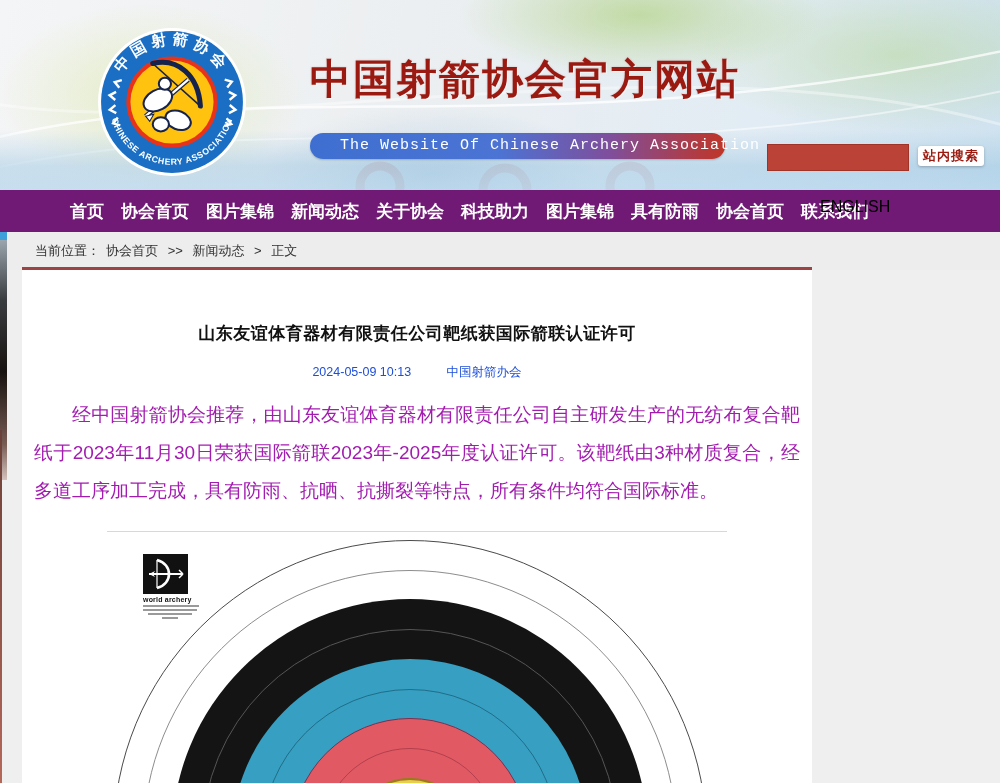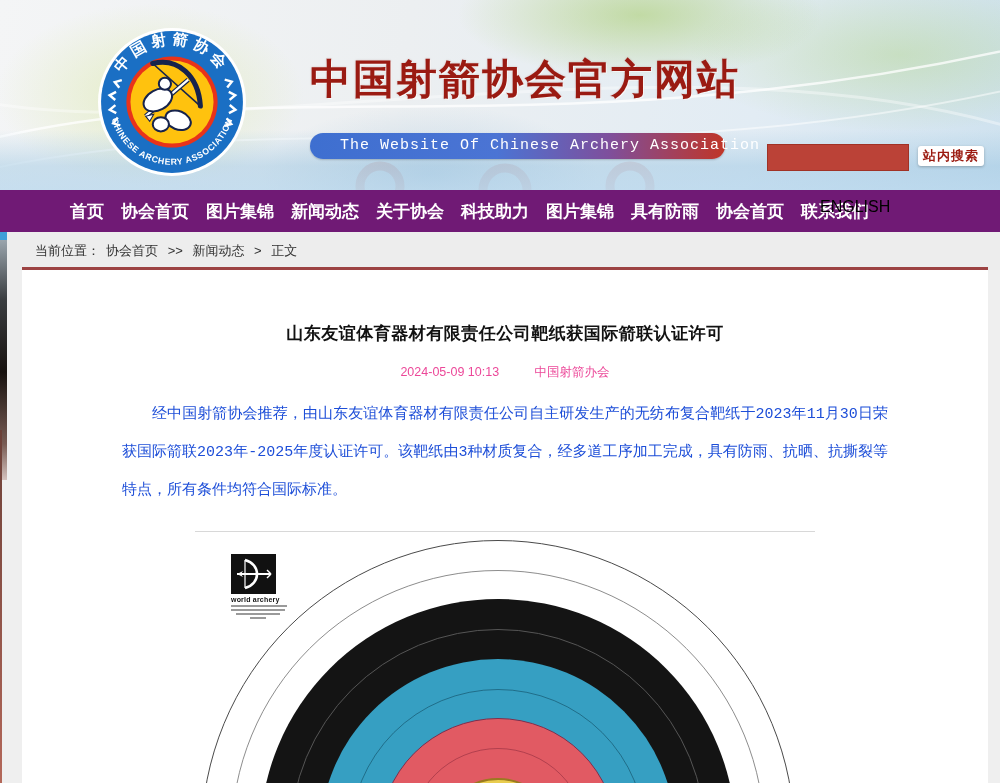--- a/index.html
+++ b/index.html
@@ -71,29 +71,29 @@
     position:absolute; left:0; top:240px; width:7px; height:240px;
     background:linear-gradient(to bottom, #9aa5ad 0%, #3a3d40 25%, #17120f 55%, rgba(90,55,45,0.8) 85%, rgba(150,90,75,0.3) 100%);
   }
   .left-artifact2 {
     position:absolute; left:0; top:430px; width:2px; height:353px;
     background:linear-gradient(to bottom, #6b4038, #b4685a);
   }
 
   
   .card {
-    position:absolute; left:22px; top:267px; width:966px; height:516px;
+    position:absolute; left:22px; top:267px; width:790px; height:516px;
     background:#ffffff; border-top:3px solid #9c4343;
   }
   .article-title { margin-top:52px; text-align:center; font-size:17px; font-weight:bold; color:#111; letter-spacing:0.5px; }
-  .article-meta { margin-top:19px; text-align:center; font-size:12.5px; color:#ec4899; }
+  .article-meta { margin-top:19px; text-align:center; font-size:12.5px; color:#1d4ed8; }
   .article-meta .date { margin-right:32px; }
   .article-body {
-    width:766px; margin:15px auto 0; font-size:15px; line-height:38px;
-    color:#1d4ed8; text-indent:2em; text-align:justify;font-family:Liberation Mono, monospace;
+    width:766px; margin:15px auto 0; font-size:19px; line-height:38px;
+    color:#a21caf; text-indent:2em; text-align:justify;
   }
 
   
   .article-image {
     position:relative; width:620px; margin:21px auto 0; height:330px;
     background:#fff; border-top:1px solid #d8d8d8; overflow:visible;
   }
   .ring { position:absolute; border-radius:50%; }
   .r1 { left:6px;   top:8px;   width:594px; height:594px; background:#fff; border:1px solid #4a4a4a; }
   .r2 { left:36px;  top:38px;  width:534px; height:534px; border:1px solid #8d8d8d; }

